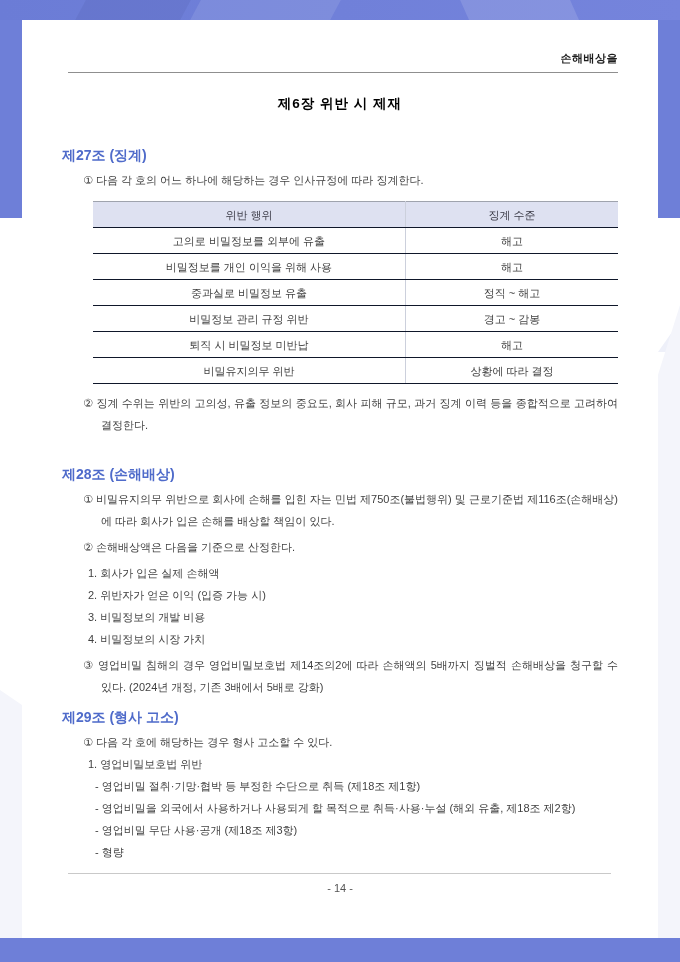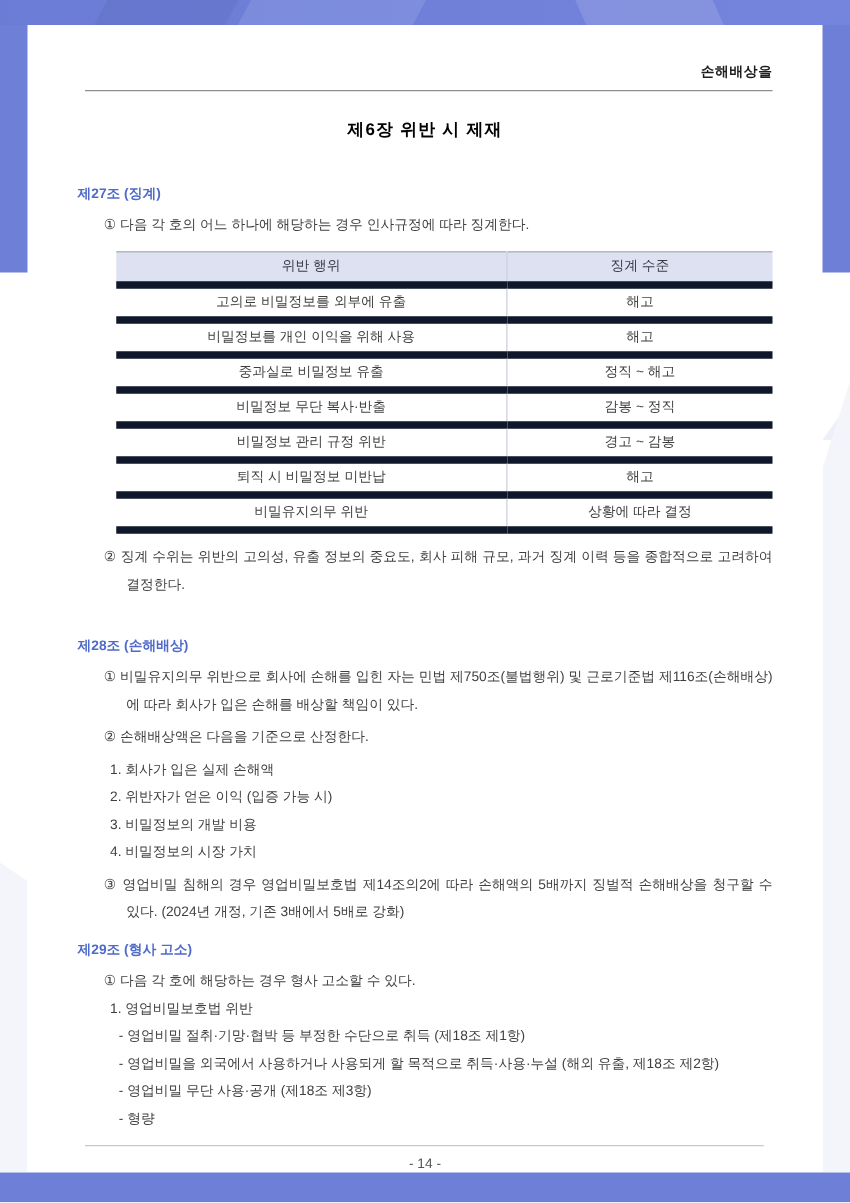--- a/index.html
+++ b/index.html
@@ -26,36 +26,36 @@
 
   
   .content { position:absolute; left:62px; top:0; width:556px; color:#3f3f3f;
              font-size:11px; line-height:22px; }
   .doc-header { margin-top:50px; text-align:right; font-size:11px; font-weight:bold;
                 color:#1d1d1d; letter-spacing:0.5px; line-height:16px; }
   .header-rule { margin-top:6px; margin-left:6px; border-top:1px solid #8f8f8f; height:0; }
   .chapter-title { margin-top:22px; text-align:center; font-size:13.5px; font-weight:bold;
                    color:#000000; letter-spacing:1px; line-height:18px; }
 
-  .article-heading { font-size:11px; font-weight:bold; color:#4f6bca; line-height:16px; }
+  .article-heading { font-size:14px; font-weight:bold; color:#4f6bca; line-height:16px; }
   .art27-heading { margin-top:34px; }
   .art28-heading { margin-top:30px; }
   .art29-heading { margin-top:11px; }
 
   .clause { margin-left:21px; padding-left:18px; text-indent:-18px; text-align:justify; }
   .mt6 { margin-top:6px; } .mt8 { margin-top:8px; } .mt4 { margin-top:4px; }
 
   .num-item  { margin-left:26px; }
   .dash-item { margin-left:33px; padding-left:13px; text-indent:-13px; text-align:justify; }
 
   table.discipline { margin-top:10px; margin-left:31px; width:525px; border-collapse:collapse;
                      border-top:1px solid #9fa3ad; border-bottom:1px solid #d9dade; }
   table.discipline th, table.discipline td { height:26px; text-align:center; vertical-align:middle;
                      font-size:11px; font-weight:normal; color:#3f3f3f;
-                     border-bottom:6px solid #0f172a; }
+                     border-bottom:1px solid #0f172a; }
   table.discipline th { background:#dee1f1; color:#3a3a46; }
   table.discipline th:first-child, table.discipline td:first-child
                      { width:59.5%; border-right:1px solid #ccd0dc; }
 
   .footer-rule { margin-top:10px; margin-left:6px; width:543px; border-top:1px solid #c9c9c9; height:0; }
   .page-number { margin-top:6px; text-align:center; font-size:11px; color:#555; line-height:16px; }
 </style>
 </head>
 <body>
 
@@ -97,24 +97,20 @@
         </tr>
         <tr>
           <td>비밀정보를 개인 이익을 위해 사용</td>
           <td>해고</td>
         </tr>
         <tr>
           <td>중과실로 비밀정보 유출</td>
           <td>정직 ~ 해고</td>
         </tr>
         <tr>
-          <td>비밀정보 무단 복사·반출</td>
-          <td>감봉 ~ 정직</td>
-        </tr>
-        <tr>
           <td>비밀정보 관리 규정 위반</td>
           <td>경고 ~ 감봉</td>
         </tr>
         <tr>
           <td>퇴직 시 비밀정보 미반납</td>
           <td>해고</td>
         </tr>
         <tr>
           <td>비밀유지의무 위반</td>
           <td>상황에 따라 결정</td>

